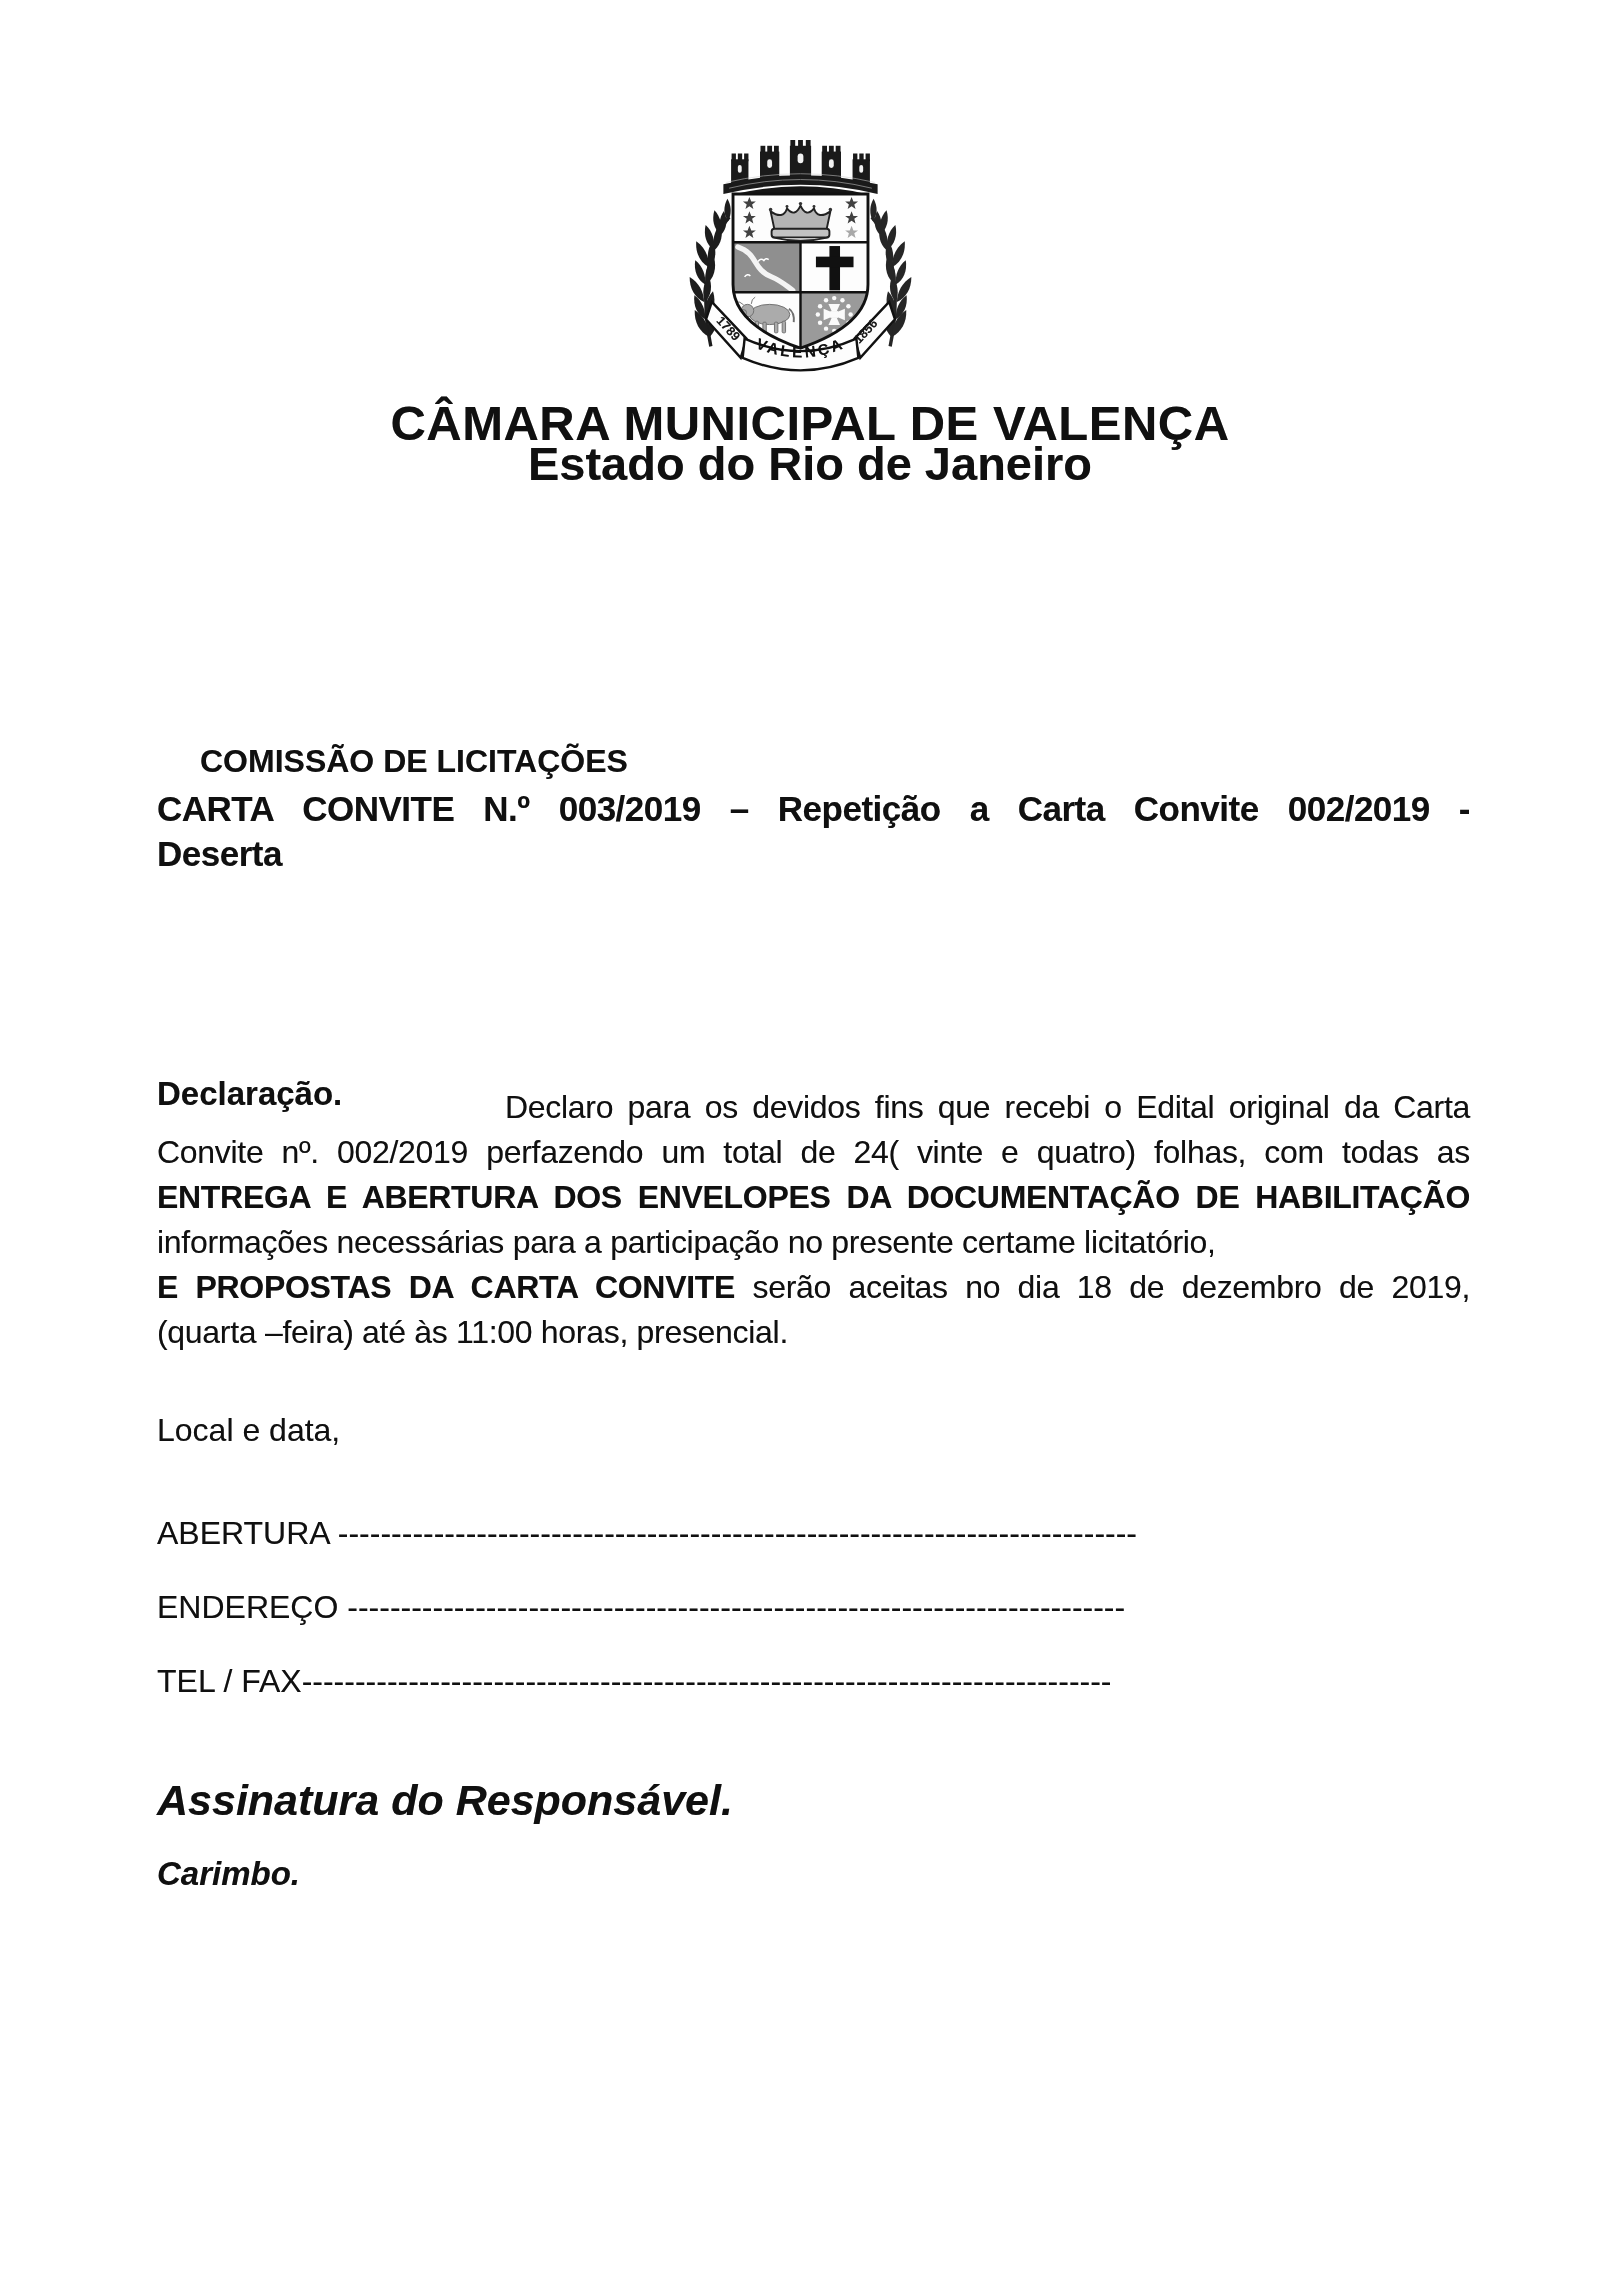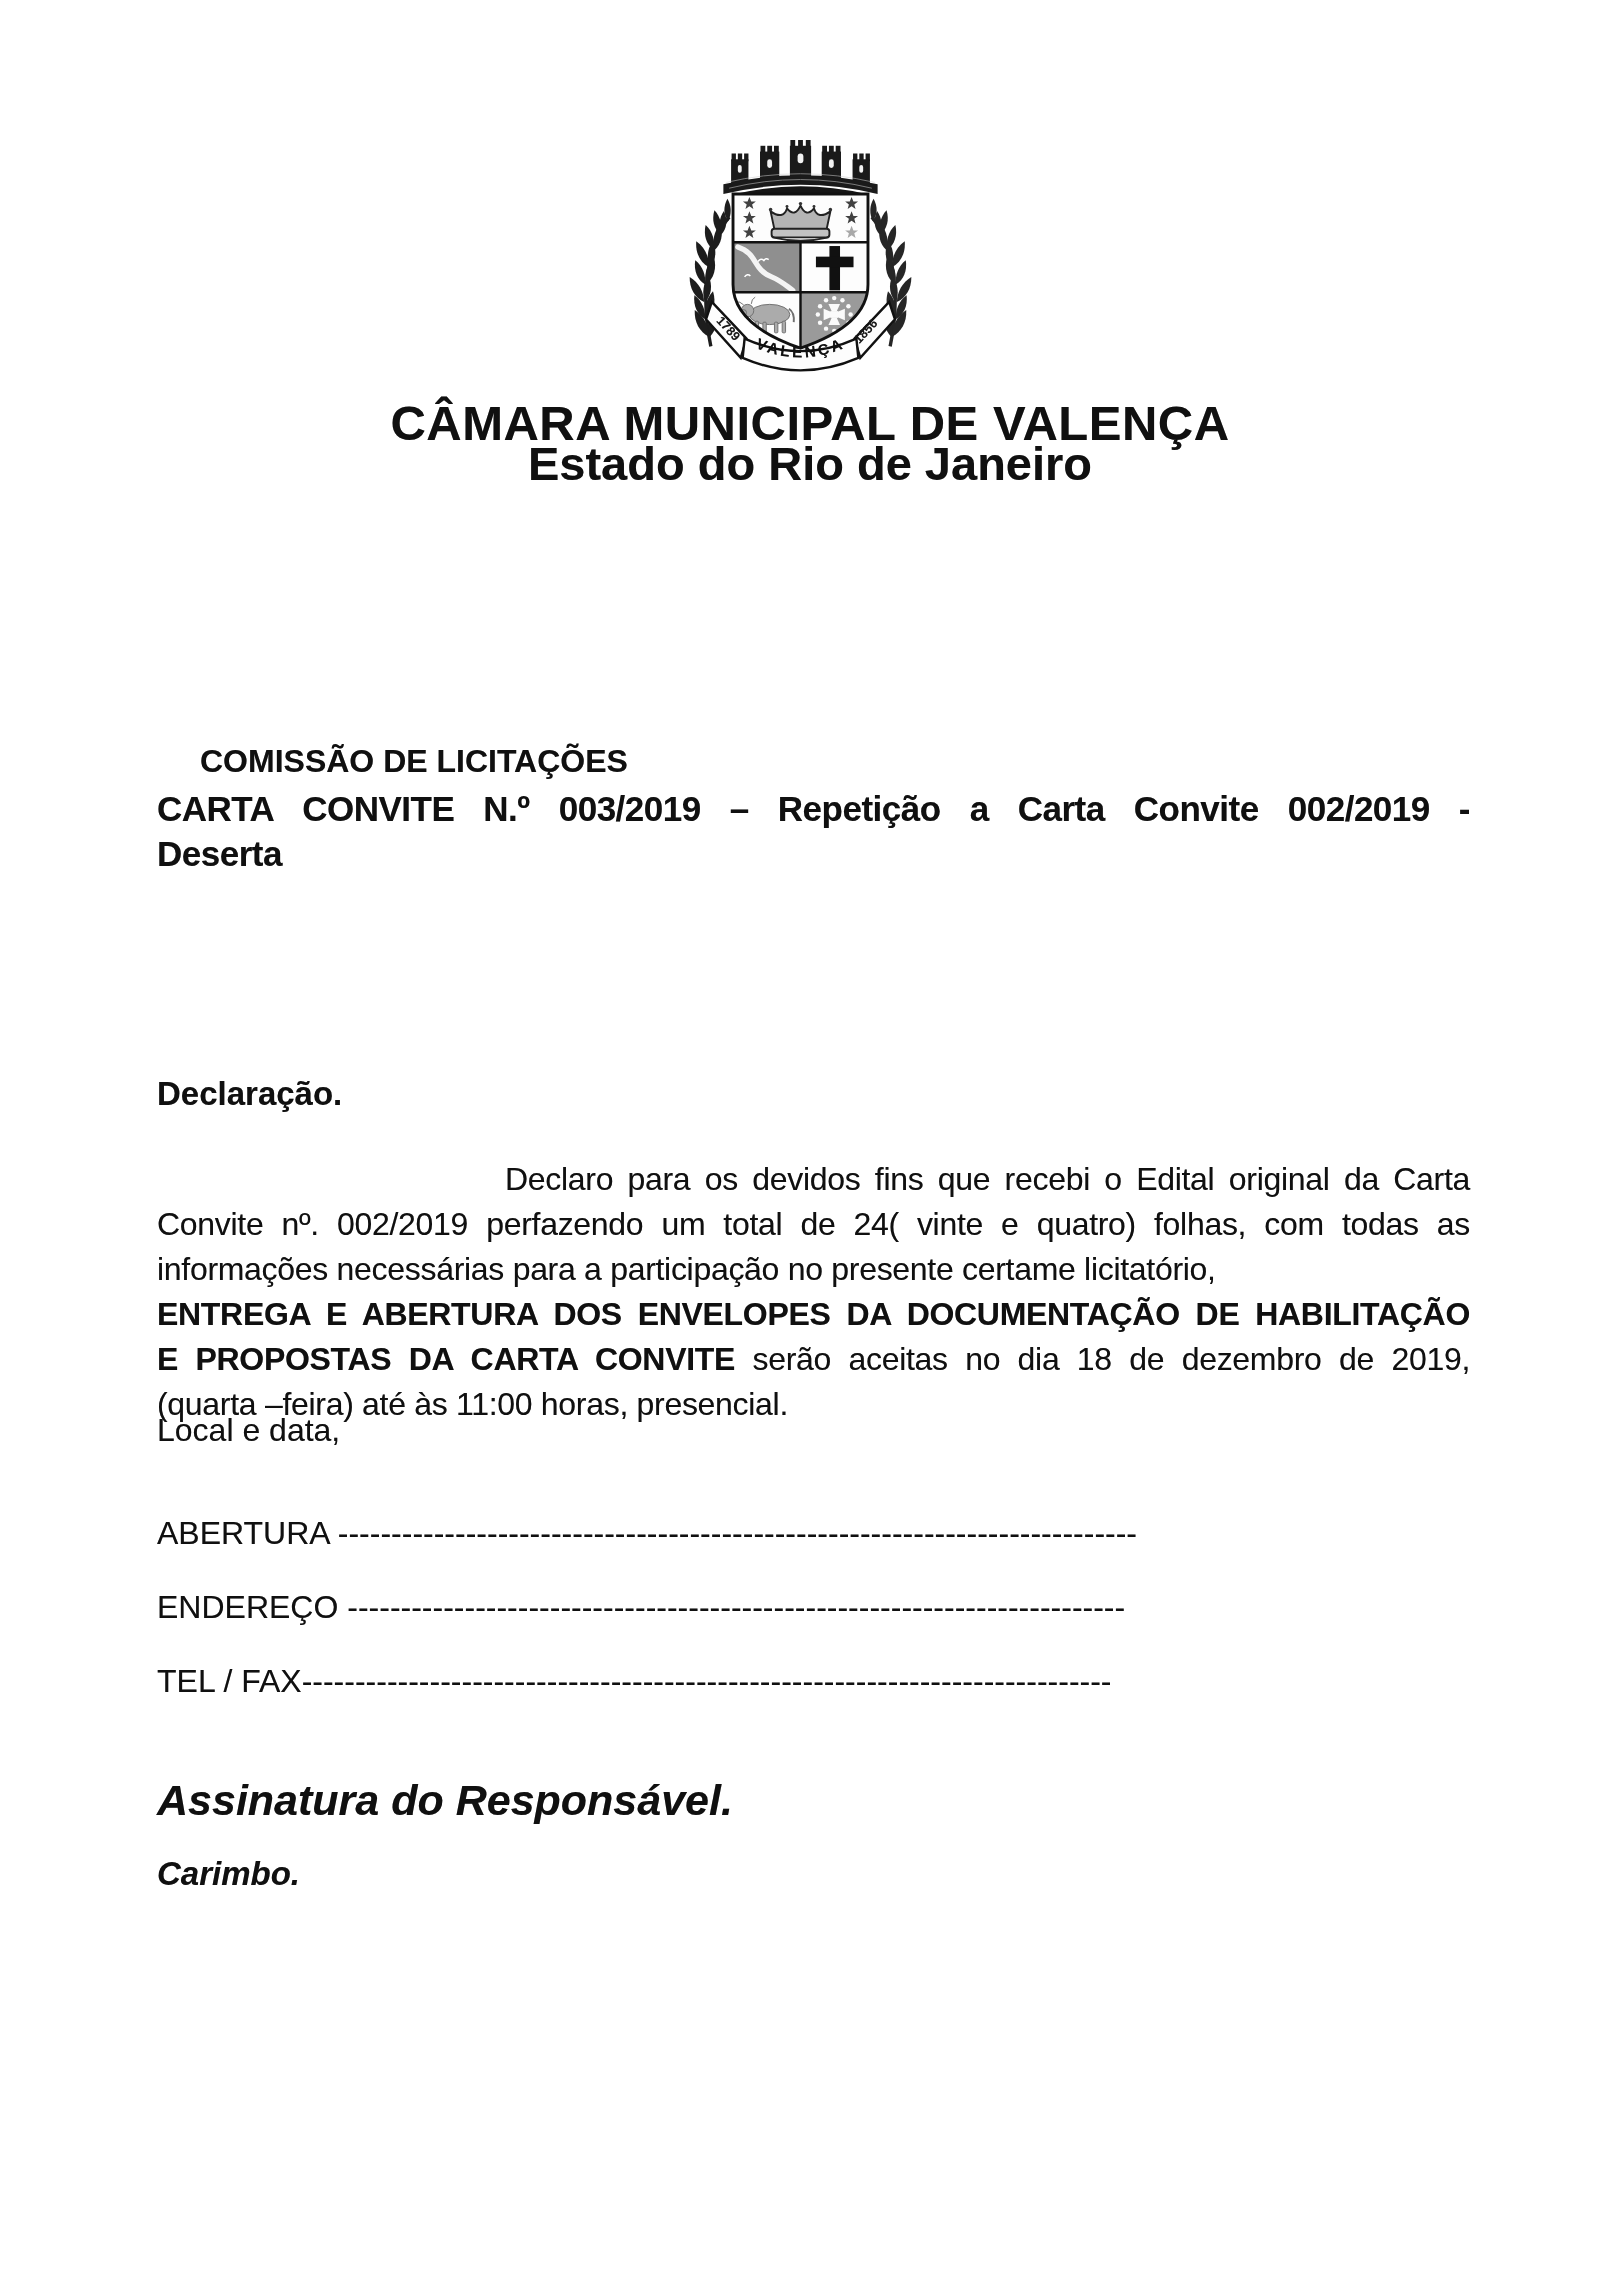--- a/index.html
+++ b/index.html
@@ -31,21 +31,21 @@
   #commission { top:743px; left:157px; font-size:32px; font-weight:bold; line-height:37px;margin-left:43px; }
   #subject {
     top:786px; left:157px; width:1313px;
     font-size:35px; font-weight:bold; line-height:45px; letter-spacing:-0.5px;
   }
   .justify { text-align:justify; text-align-last:justify; text-justify:inter-word; }
   #declaration-heading { top:1075px; left:157px; font-size:33px; font-weight:bold; line-height:37px; }
 
   
   #paragraph {
-    top:1157px; left:157px; width:1313px;
+    top:1085px; left:157px; width:1313px;
     font-size:32px; line-height:45px; letter-spacing:-0.3px;
   }
   .para-line { min-height:45px; }
   .para-line.indent { text-indent:348px; }
   .bold { font-weight:bold; }
 
   
   #local { top:1412px; left:157px; font-size:32px; line-height:37px; }
   #form-lines { top:1515px; left:157px; font-size:32px; }
   .form-line { height:74px; line-height:37px; white-space:nowrap; }
@@ -241,22 +241,22 @@
   <div id="subject" class="abs">
     <div class="justify">CARTA CONVITE N.º 003/2019 – Repetição a Carta Convite 002/2019 -</div>
     <div>Deserta</div>
   </div>
 
   <div id="declaration-heading" class="abs">Declaração.</div>
 
   <div id="paragraph" class="abs">
       <div class="para-line justify indent"><span>Declaro para os devidos fins que recebi o Edital original da Carta</span></div>
       <div class="para-line justify"><span>Convite nº. 002/2019 perfazendo um total de 24( vinte e quatro) folhas, com todas as</span></div>
+      <div class="para-line justify"><span class="bold">ENTREGA E ABERTURA DOS ENVELOPES DA DOCUMENTAÇÃO DE HABILITAÇÃO</span></div>
       <div class="para-line"><span>informações necessárias para a participação no presente certame licitatório,</span></div>
-      <div class="para-line justify"><span class="bold">ENTREGA E ABERTURA DOS ENVELOPES DA DOCUMENTAÇÃO DE HABILITAÇÃO</span></div>
       <div class="para-line justify"><span class="bold">E PROPOSTAS DA CARTA CONVITE</span><span> serão aceitas no dia 18 de dezembro de 2019,</span></div>
       <div class="para-line"><span>(quarta –feira) até às 11:00 horas, presencial.</span></div>
     </div>
 
   <div id="local" class="abs">Local e data,</div>
 
   <div id="form-lines" class="abs">
       <div class="form-line"><span>ABERTURA </span><span>---------------------------------------------------------------------------</span></div>
       <div class="form-line"><span>ENDEREÇO </span><span>-------------------------------------------------------------------------</span></div>
       <div class="form-line"><span>TEL / FAX</span><span>----------------------------------------------------------------------------</span></div>

